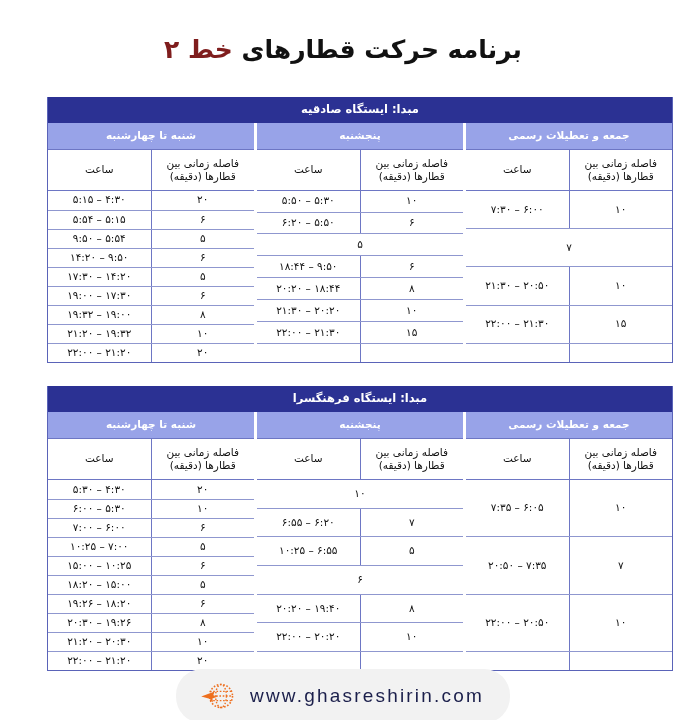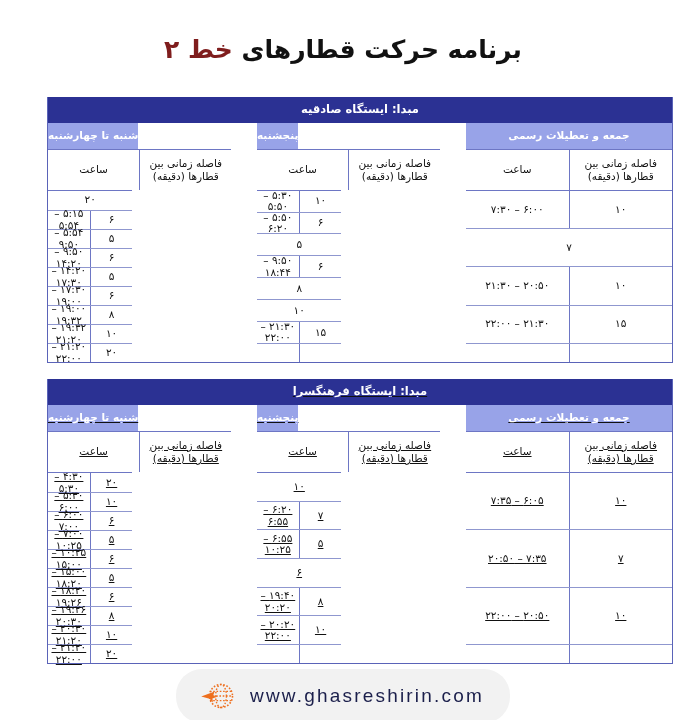--- a/index.html
+++ b/index.html
@@ -42,22 +42,21 @@
   
   .sched-block {
     width: 626px;
     margin: 0 13px;
     box-sizing: border-box;
     border: 1px solid #5a63b8;
     border-top: none;
     background: #ffffff;
   }
   .sched-block + .sched-block {
-    margin-top: 16px;
-    text-decoration: underline;
+    margin-top: 23px;
   }
 
   .block-title {
     background: #2b3193;
     color: #ffffff;
     text-align: center;
     font-size: 11.5px;
     font-weight: bold;
     padding: 7px 0 8px 0;
     line-height: 1;
@@ -75,21 +74,20 @@
   
   .group {
     flex: 1 1 0;
     display: flex;
     flex-direction: column;
     box-sizing: border-box;
     background: #ffffff;
   }
   .group + .group {
     margin-right: 3px;
-    align-items: flex-end;
   }
 
   .group-head {
     background: #98a3e8;
     color: #ffffff;
     text-align: center;
     font-size: 10.5px;
     font-weight: bold;
     padding: 7px 0 8px 0;
     line-height: 1;
@@ -250,43 +248,46 @@
               </div>
               <div class="row" style="flex-grow: 1.28571;">
                 <div class="cell interval">۵</div>
               </div>
               <div class="row" style="flex-grow: 1.28571;">
                 <div class="cell interval">۶</div>
                 <div class="cell hour">۹:۵۰ – ۱۸:۴۴</div>
               </div>
               <div class="row" style="flex-grow: 1.28571;">
                 <div class="cell interval">۸</div>
-              </div>
-              <div class="row" style="flex-grow: 1.28571;">
-                <div class="cell interval">۱۰</div>
+                <div class="cell hour">۱۸:۴۴ – ۲۰:۲۰</div>
+              </div>
+              <div class="row" style="flex-grow: 1.28571;">
+                <div class="cell interval">۱۰</div>
+                <div class="cell hour">۲۰:۲۰ – ۲۱:۳۰</div>
               </div>
               <div class="row" style="flex-grow: 1.28571;">
                 <div class="cell interval">۱۵</div>
                 <div class="cell hour">۲۱:۳۰ – ۲۲:۰۰</div>
               </div>
               <div class="row filler" style="flex-grow: 0.9;">
                 <div class="cell interval"></div>
                 <div class="cell hour"></div>
               </div>
             </div>
           </div>
           <div class="group">
             <div class="group-head">شنبه تا چهارشنبه</div>
             <div class="subhead">
               <div class="cell interval">فاصله زمانی بین قطارها (دقیقه)</div>
               <div class="cell hour">ساعت</div>
             </div>
             <div class="rows">
               <div class="row" style="flex-grow: 1;">
                 <div class="cell interval">۲۰</div>
+                <div class="cell hour">۴:۳۰ – ۵:۱۵</div>
               </div>
               <div class="row" style="flex-grow: 1;">
                 <div class="cell interval">۶</div>
                 <div class="cell hour">۵:۱۵ – ۵:۵۴</div>
               </div>
               <div class="row" style="flex-grow: 1;">
                 <div class="cell interval">۵</div>
                 <div class="cell hour">۵:۵۴ – ۹:۵۰</div>
               </div>
               <div class="row" style="flex-grow: 1;">

